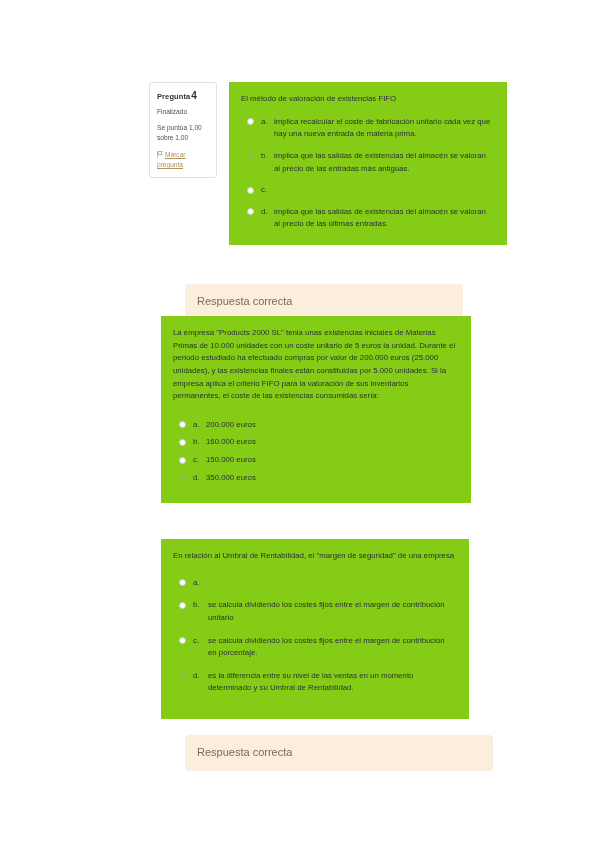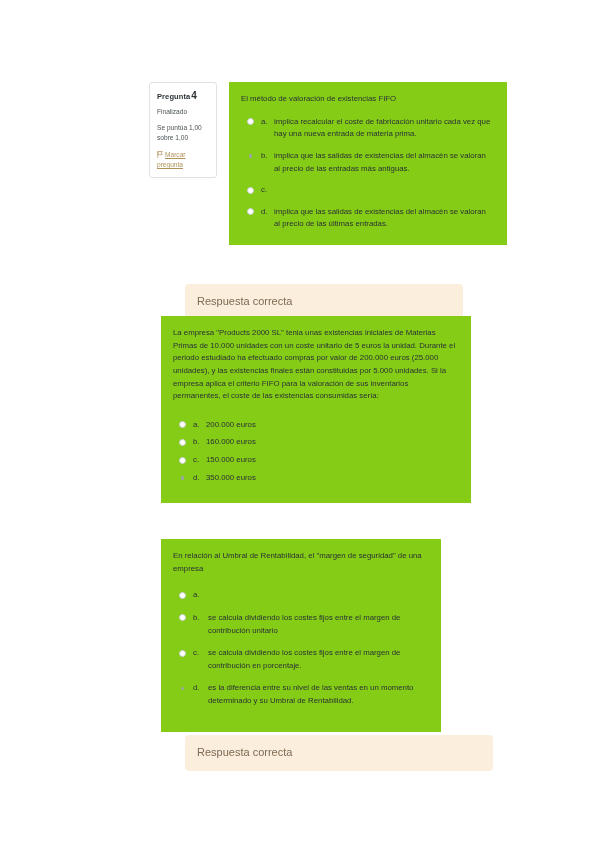--- a/index.html
+++ b/index.html
@@ -157,21 +157,21 @@
 
   
   #block-q4 { left: 105px; top: 82px; }
   #block-q4 .content-panel { width: 278px; }
   #fb-q4 { left: 185px; top: 284px; width: 278px; }
 
   #block-q5 { left: 105px; top: 316px; }
   #block-q5 .content-panel { width: 310px; }
 
   #block-q6 { left: 105px; top: 539px; }
-  #block-q6 .content-panel { width: 280px; }
+  #block-q6 .content-panel { width: 308px; }
   #fb-q6 { left: 185px; top: 735px; width: 308px; }
 
   #block-q5 .answers { margin-top: 16px; }
   #block-q5 .answer { margin-bottom: 5px; }
   #block-q6 .answers { margin-top: 14px; }
   #block-q6 .answer { margin-bottom: 10px; }
   #block-q6 .ans-letter { width: 15px; }
 </style>
 </head>
 <body>

